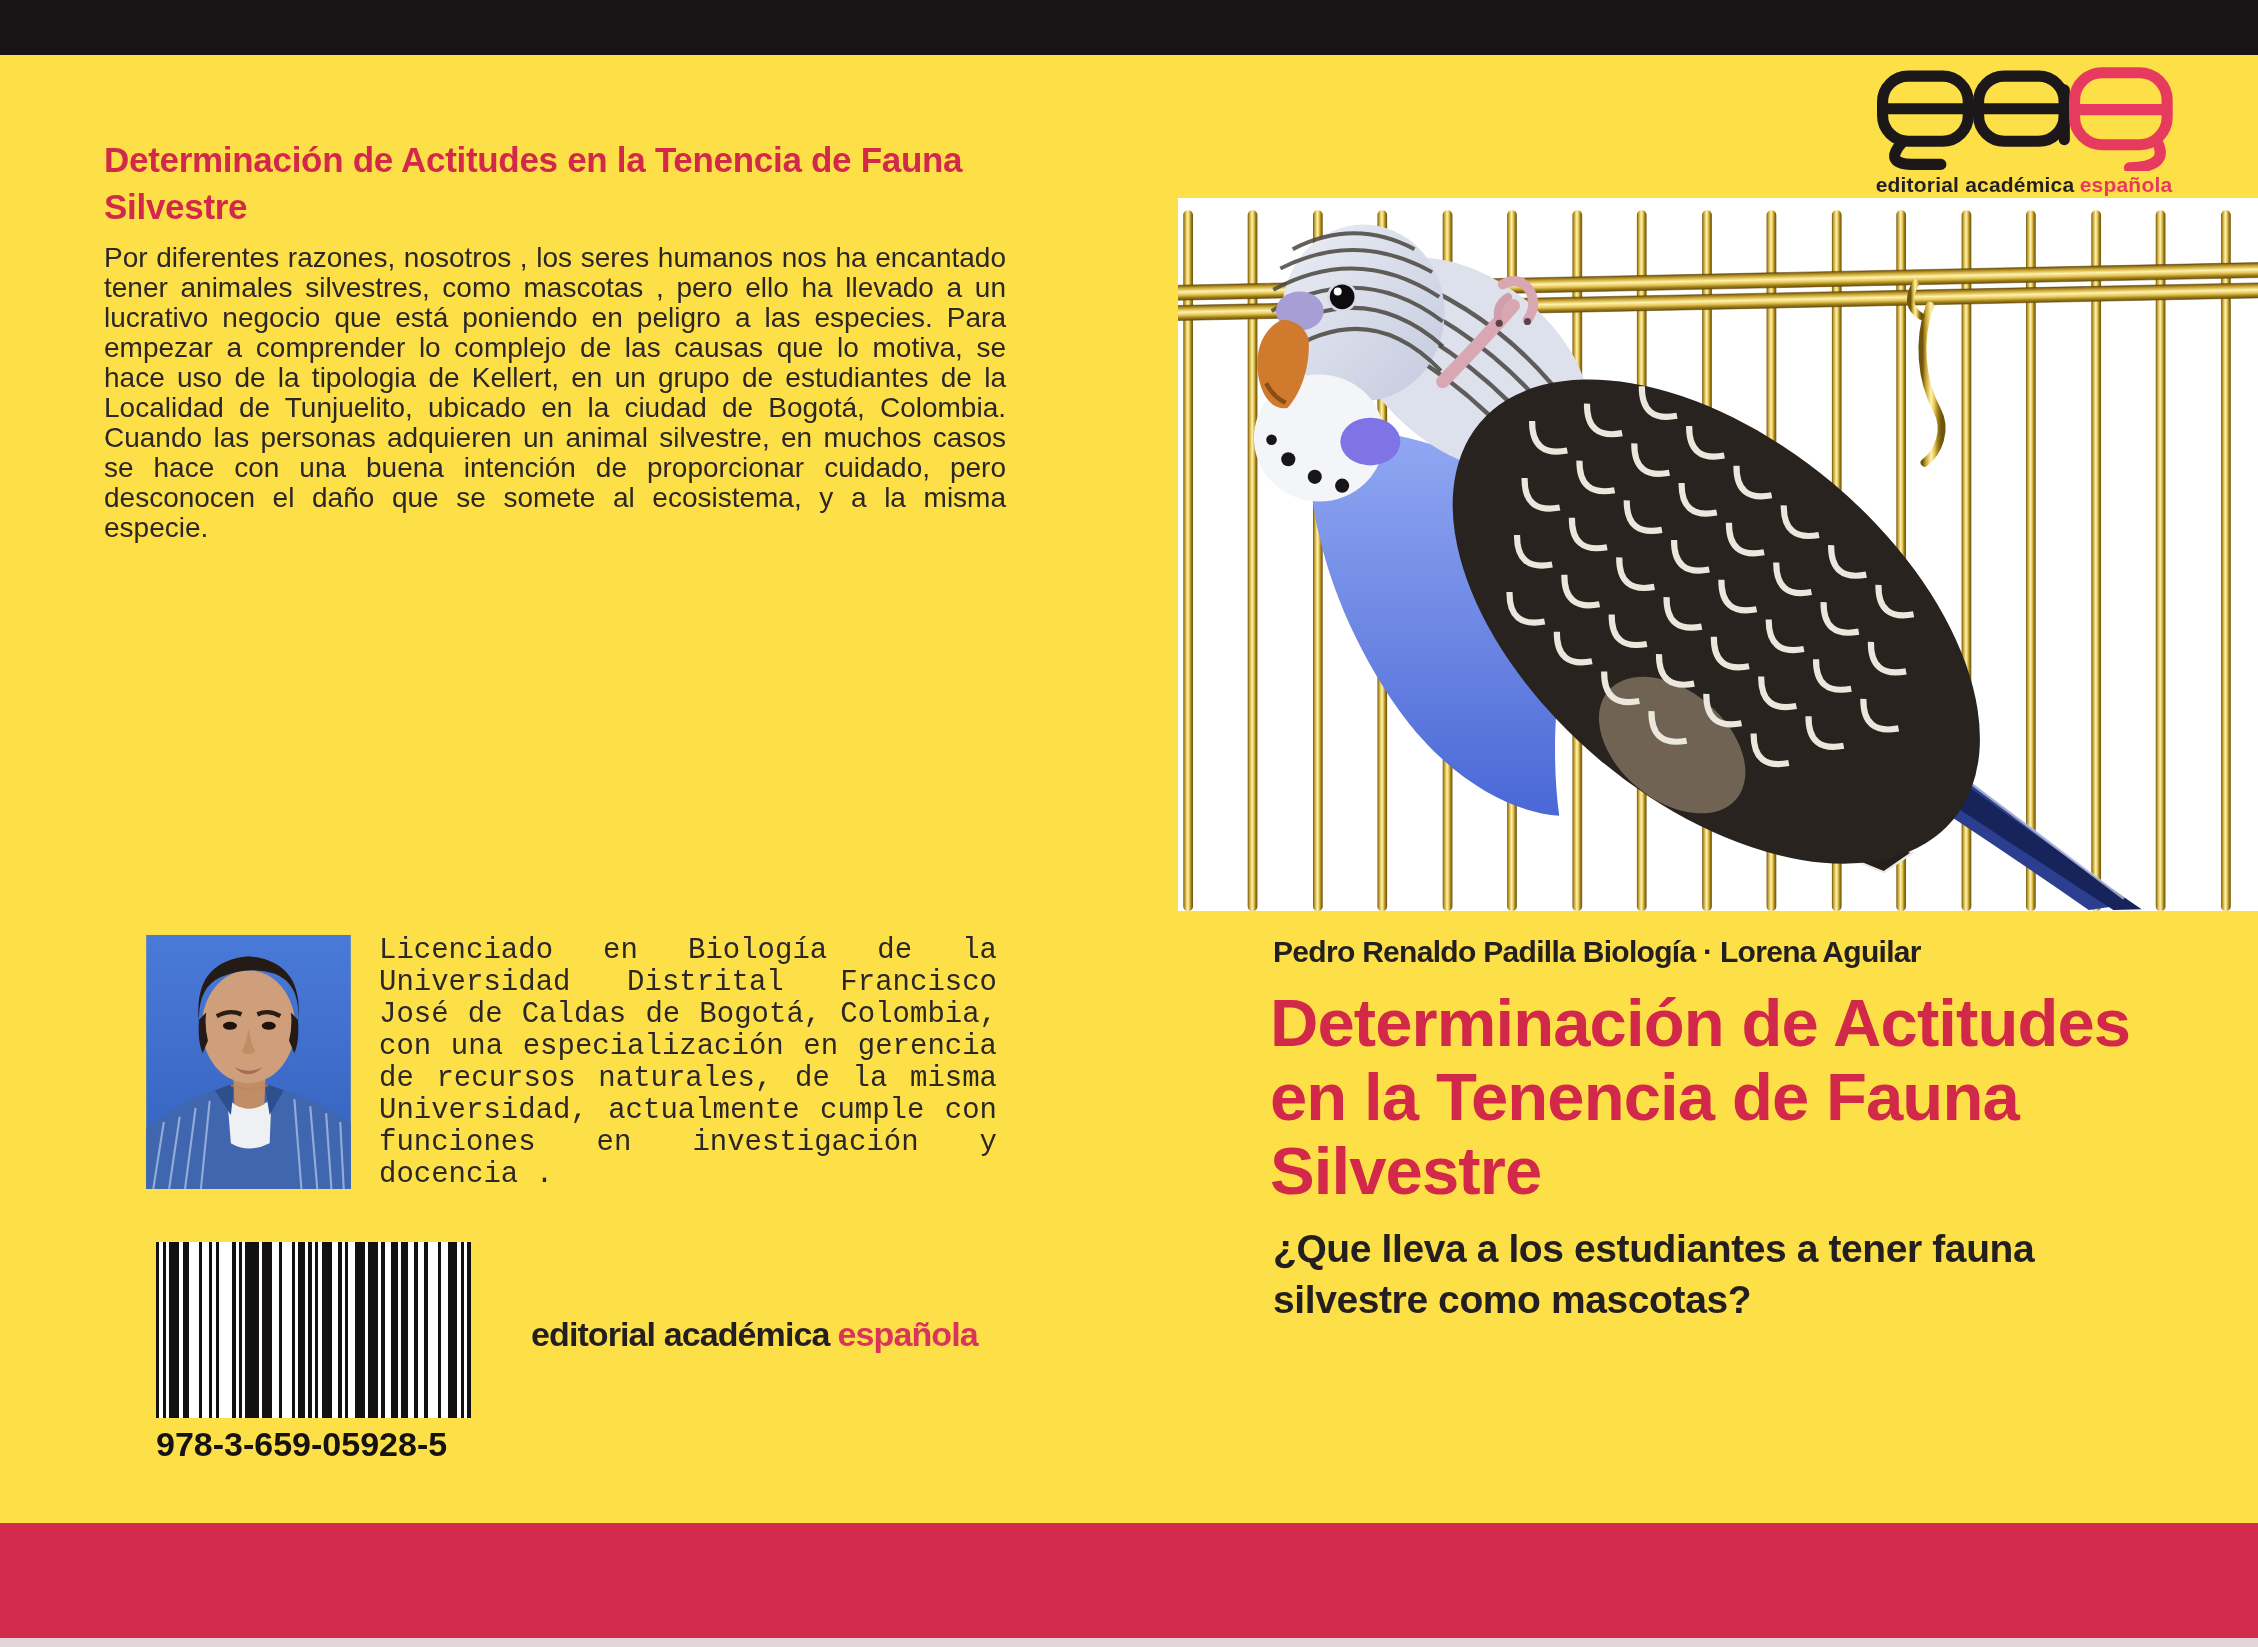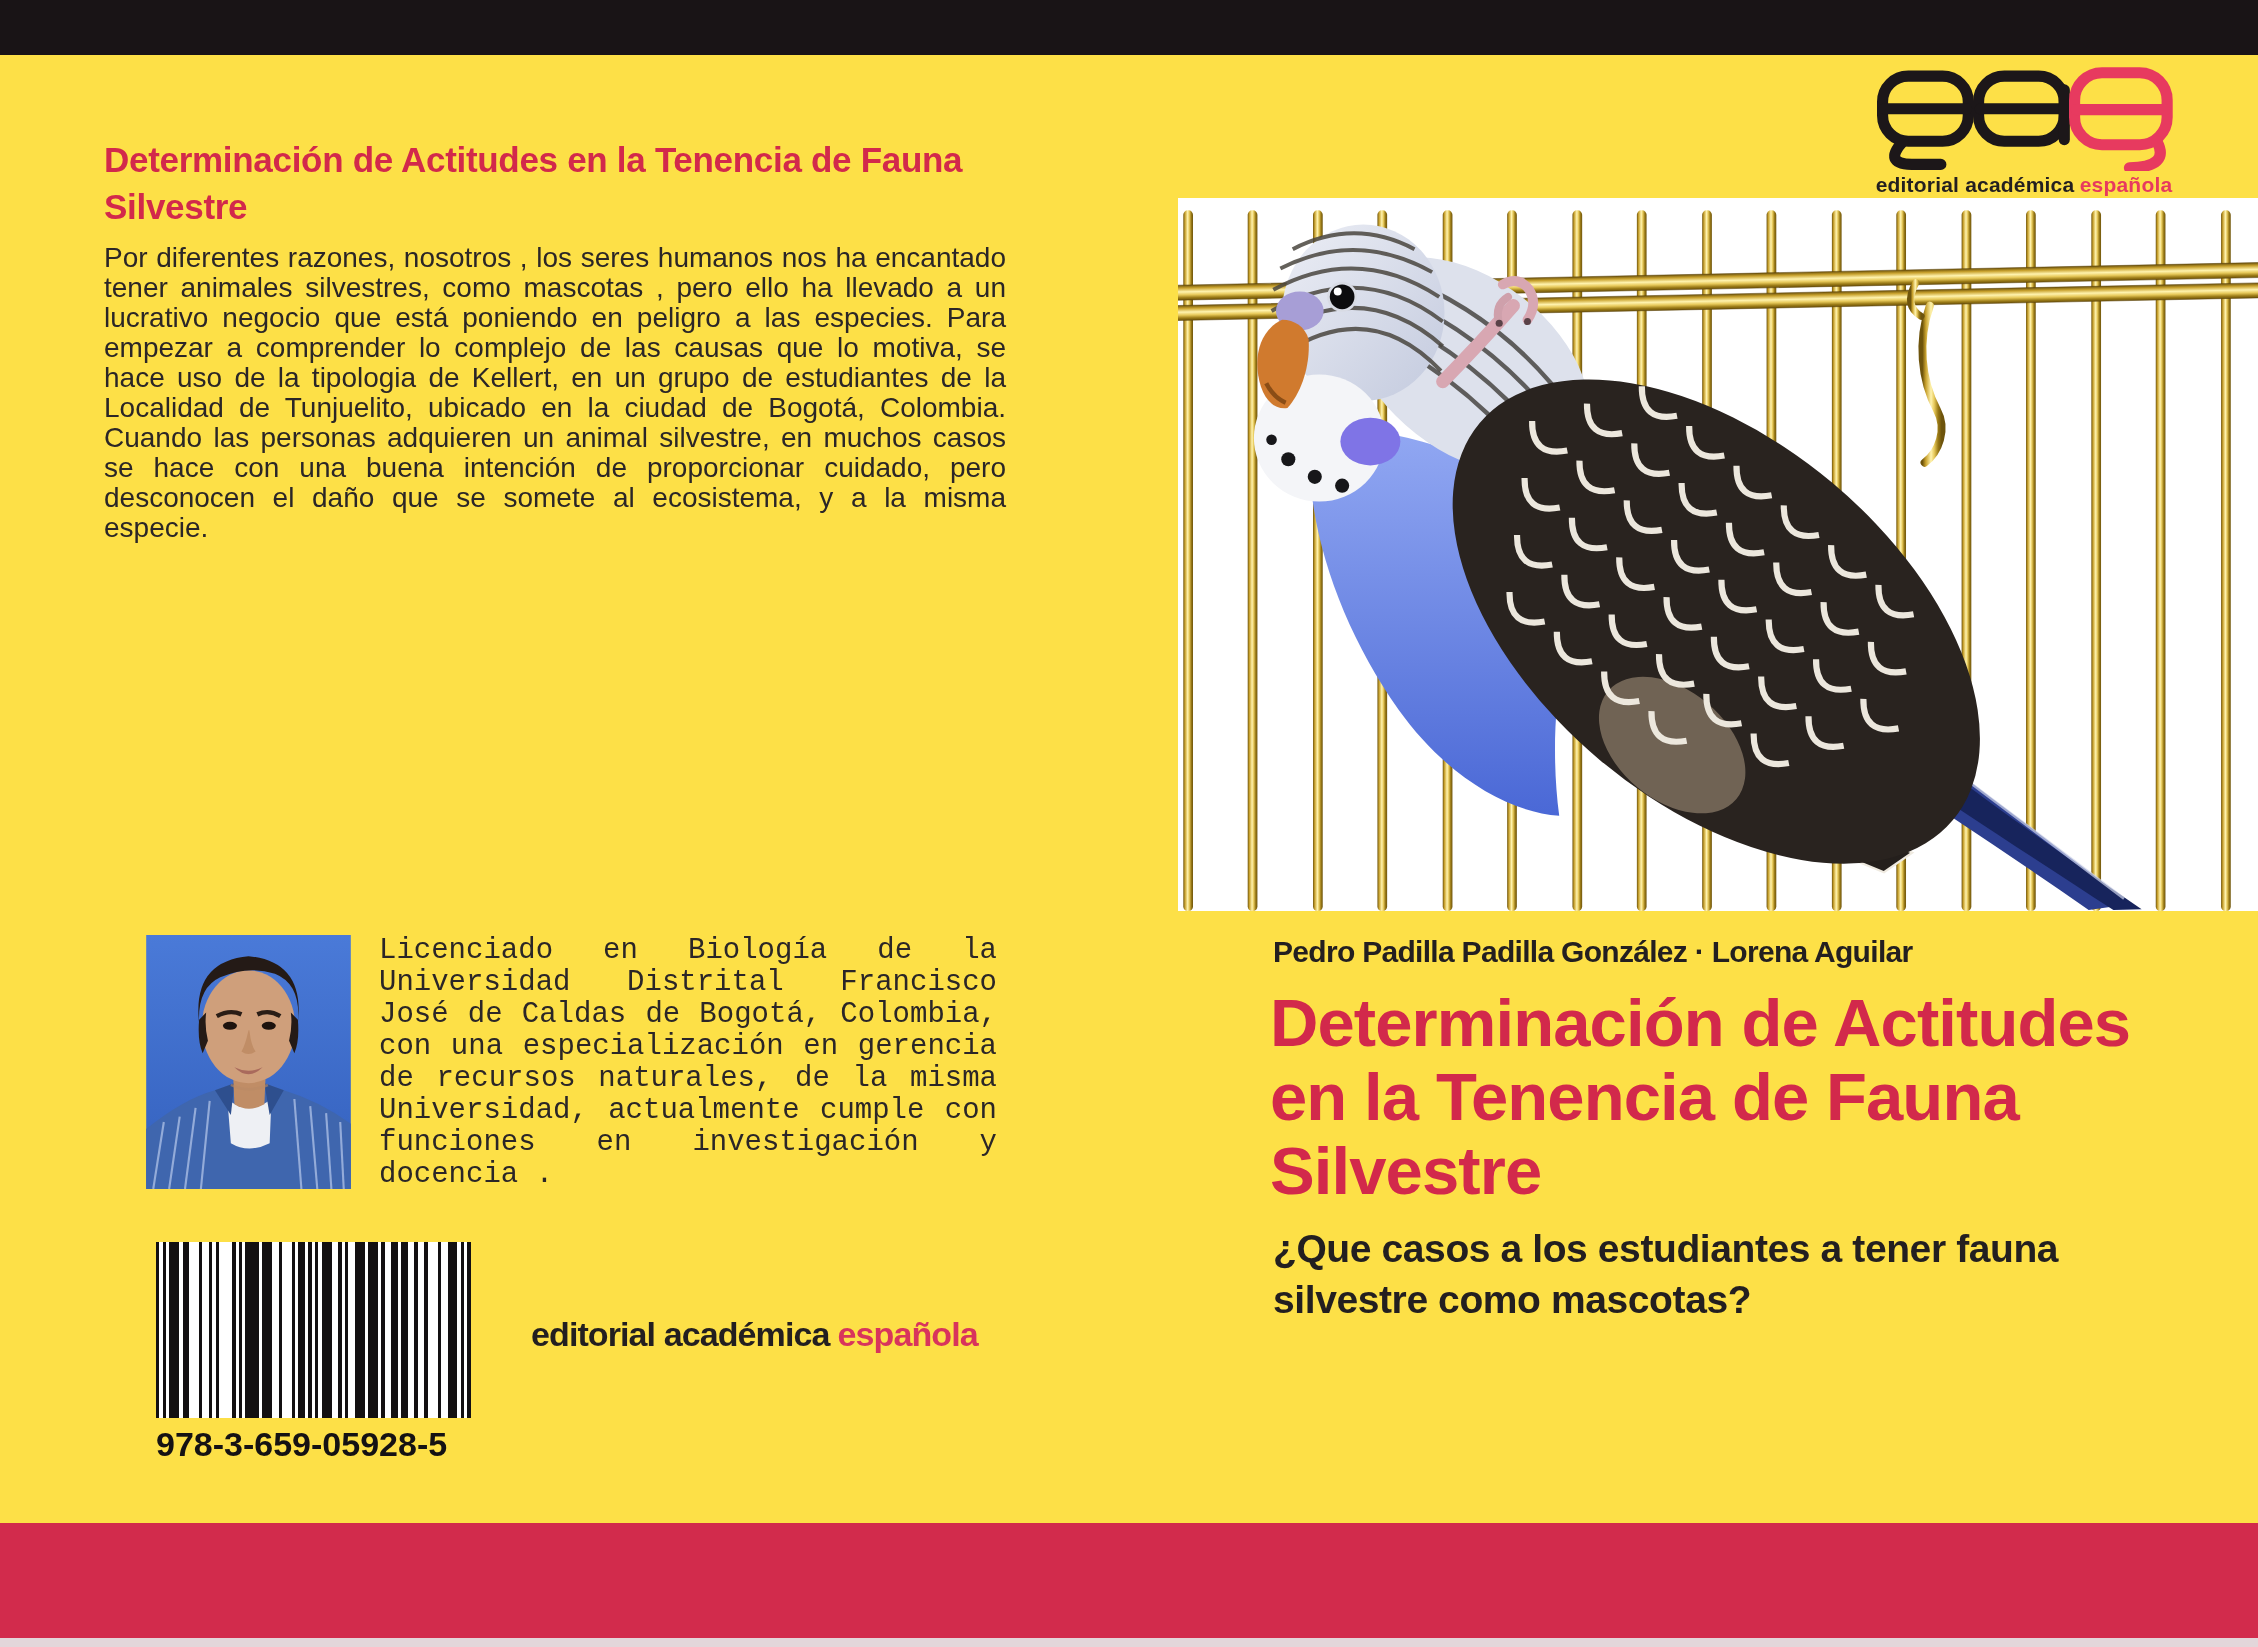--- a/index.html
+++ b/index.html
@@ -360,23 +360,23 @@
 
         <path d="M300,208 Q345,162 380,122" stroke="#d8a7b2" stroke-width="15" fill="none" stroke-linecap="round"></path>
         <path d="M368,98 q18,-10 30,6 q10,16 -2,34" stroke="#d8a7b2" stroke-width="11" fill="none" stroke-linecap="round"></path>
         <path d="M374,112 q-16,10 -10,30" stroke="#cfa0ab" stroke-width="9" fill="none" stroke-linecap="round"></path>
         <circle cx="396" cy="140" r="4" fill="#5a4248"></circle>
         <circle cx="364" cy="142" r="4" fill="#5a4248"></circle>
       </g>
     </svg>
   </div>
 
-  <h3 class="fc-authors">Pedro Padilla Padilla González · Lorena Aguilar</h3>
+  <h3 class="fc-authors">Pedro Renaldo Padilla Biología · Lorena Aguilar</h3>
   <h1 class="fc-title">Determinación de Actitudes en la Tenencia de Fauna Silvestre</h1>
-  <h2 class="fc-subtitle">¿Que casos a los estudiantes a tener fauna silvestre como mascotas?</h2>
+  <h2 class="fc-subtitle">¿Que lleva a los estudiantes a tener fauna silvestre como mascotas?</h2>
 
   <div class="eae">
     <svg width="300" height="104" viewBox="0 0 350 120">
       <g fill="none" stroke="#1c1719" stroke-width="13" stroke-linecap="round">
         <rect x="10" y="10" width="100" height="76" rx="30"></rect>
         <path d="M12,48 H108"></path>
         <path d="M34,86 Q10,112 44,113 H78"></path>
         <rect x="122" y="10" width="100" height="76" rx="30"></rect>
         <path d="M124,48 H220"></path>
         <path d="M222,26 V84"></path>

